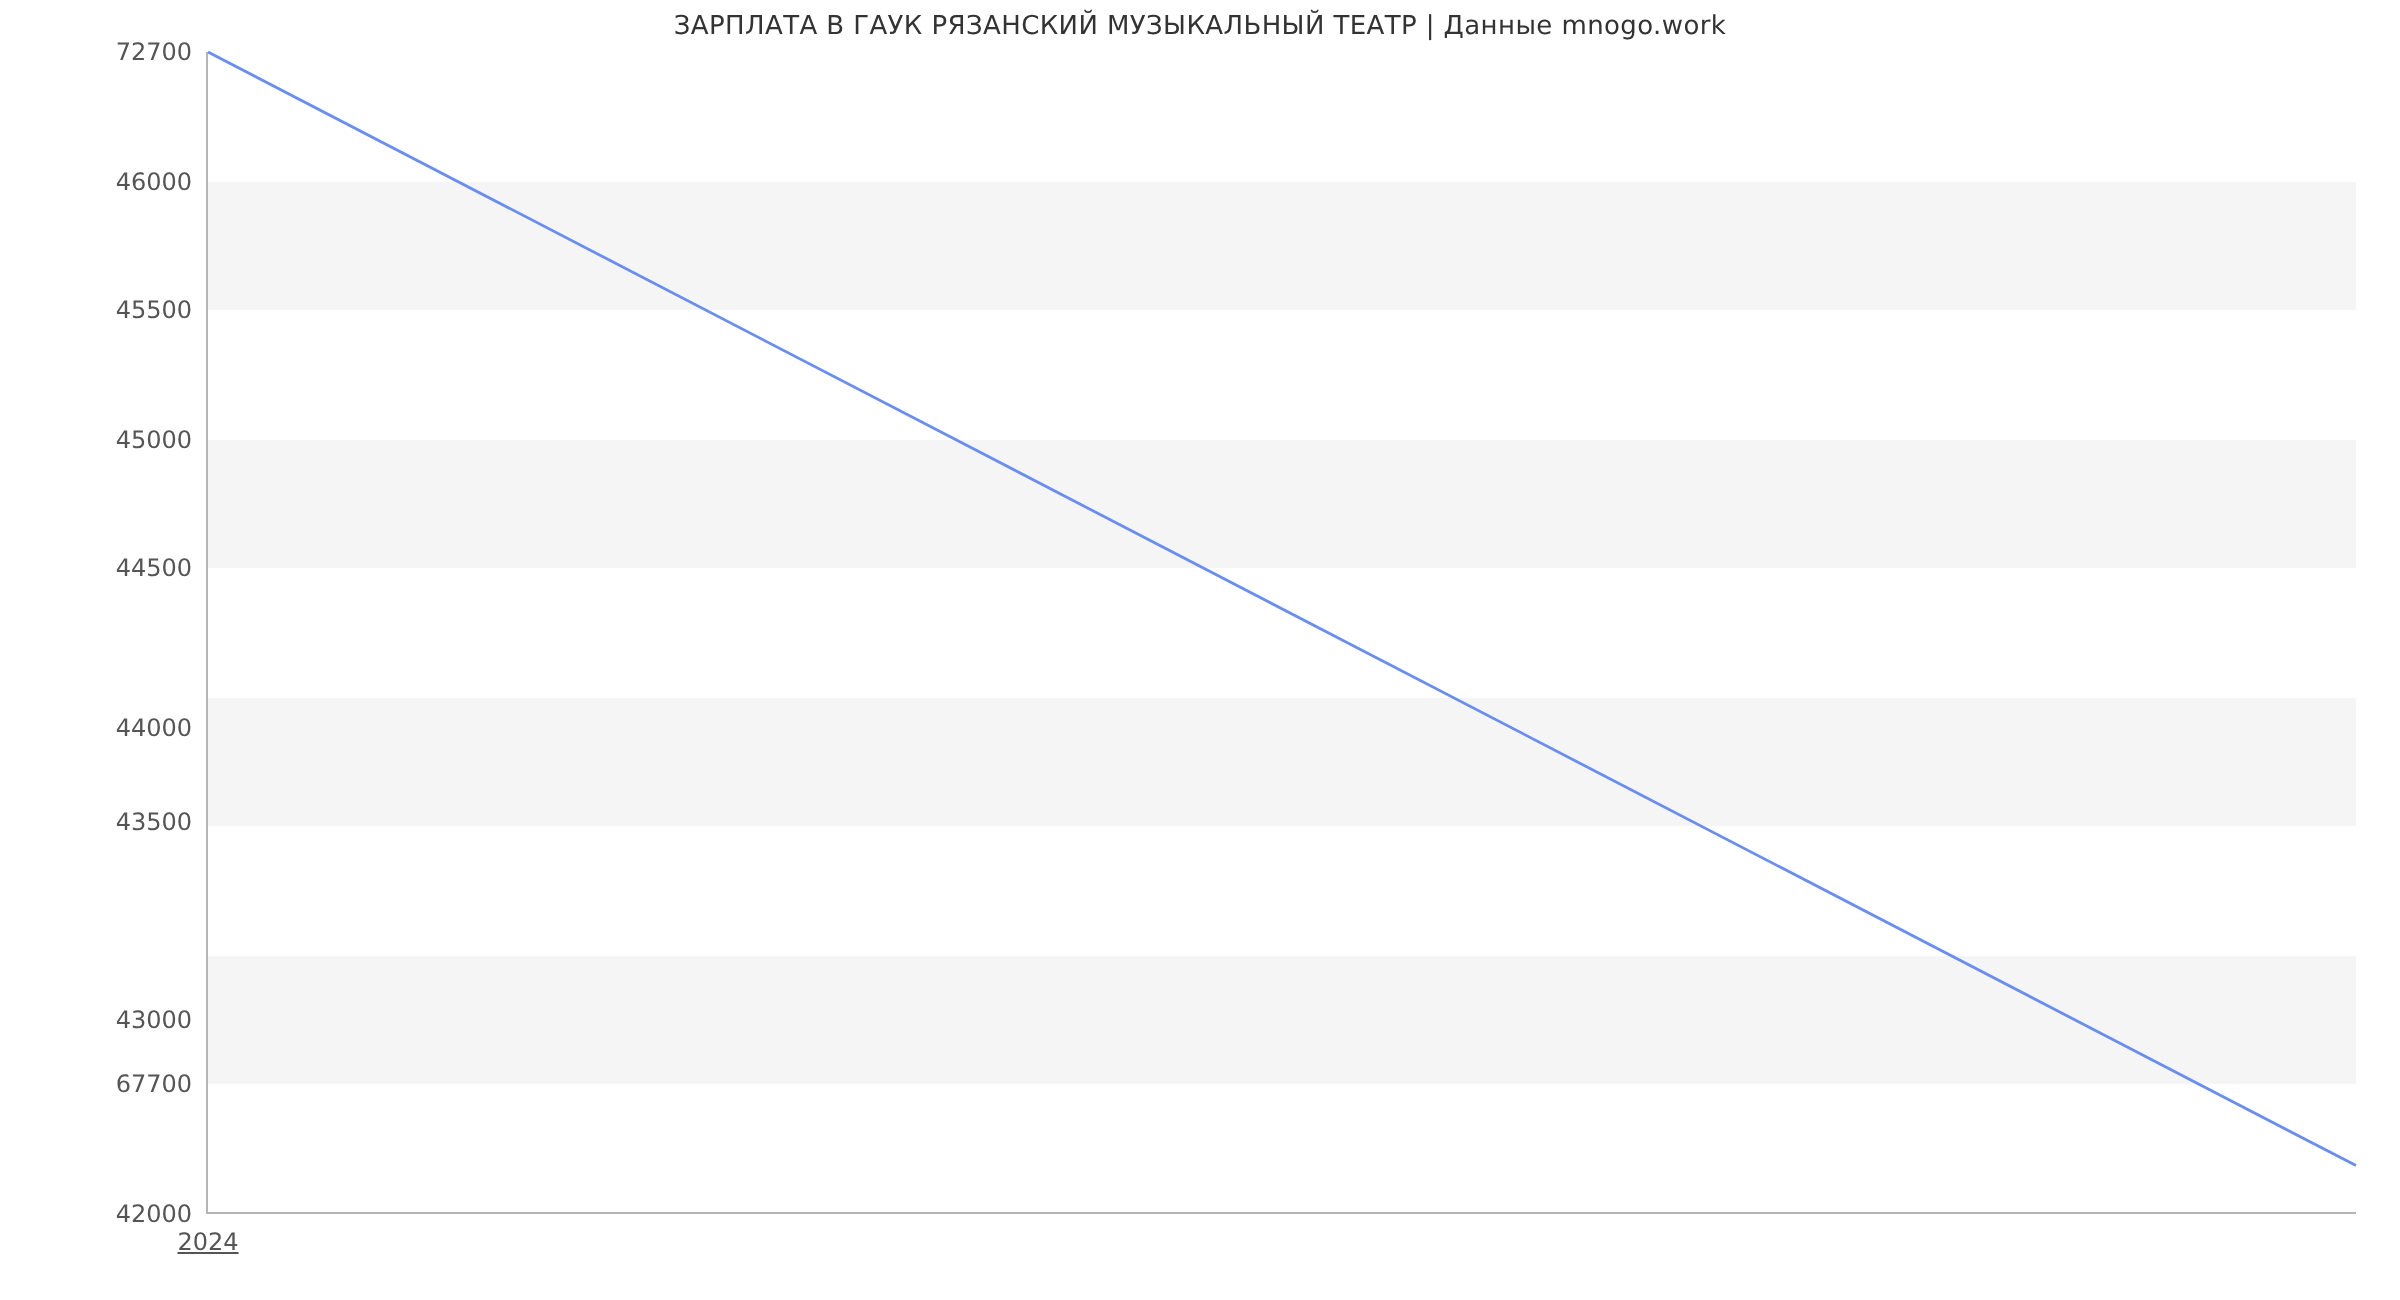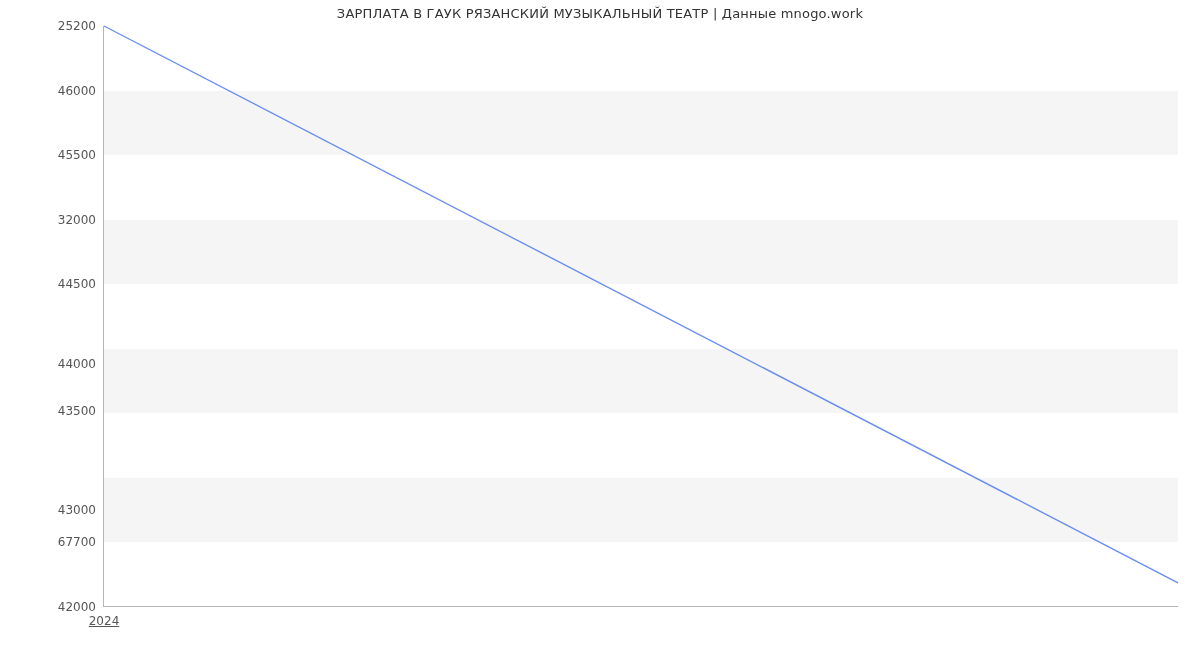--- a/index.html
+++ b/index.html
@@ -87,20 +87,20 @@
       <div class="band" style="top: 451.889px; height: 64.5556px;"></div>
     <svg class="line-layer" viewBox="0 0 1075 581" preserveAspectRatio="none">
       <polyline id="series-line" class="series" points="0,0 1075,557.76"></polyline>
     </svg>
   <div class="y-tick" style="top: 581px;">42000</div>
       <div class="y-tick" style="top: 516.444px;">67700</div>
       <div class="y-tick" style="top: 451.889px; margin-top: 32px;">43000</div>
       <div class="y-tick" style="top: 385px; margin-left: 20px;">43500</div>
       <div class="y-tick" style="top: 338px; text-align: right;">44000</div>
       <div class="y-tick" style="top: 258.222px;">44500</div>
-      <div class="y-tick" style="top: 193.667px;">32000</div>
+      <div class="y-tick" style="top: 193.667px;">45000</div>
       <div class="y-tick" style="top: 129.111px;">45500</div>
       <div class="y-tick" style="top: 64.5556px; margin-left: 48px;">46000</div>
-      <div class="y-tick" style="top: 0px;">25200</div>
+      <div class="y-tick" style="top: 0px;">72700</div>
       <div class="x-tick" style="left: 0px;">2024</div>
       <div class="x-tick" style="left: 1129px;">2025</div>
     </div>
 </div>
 
 </body></html>

